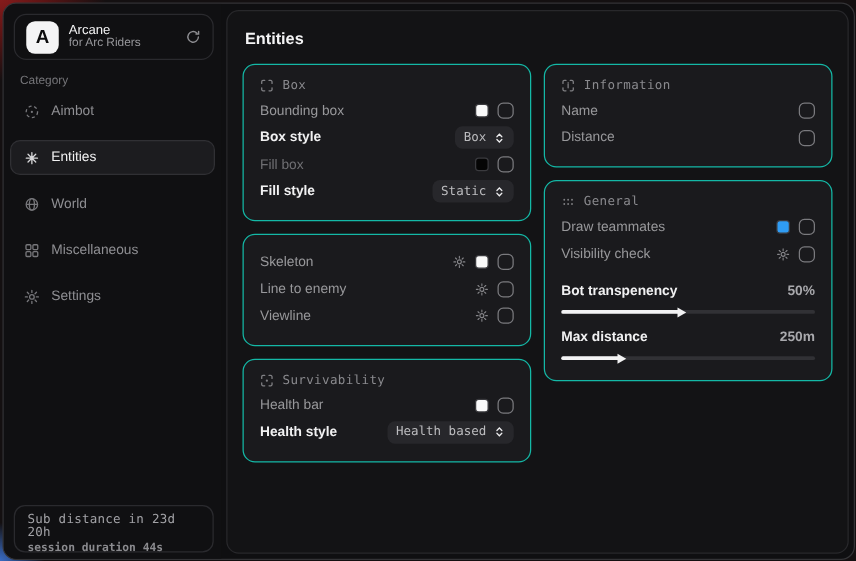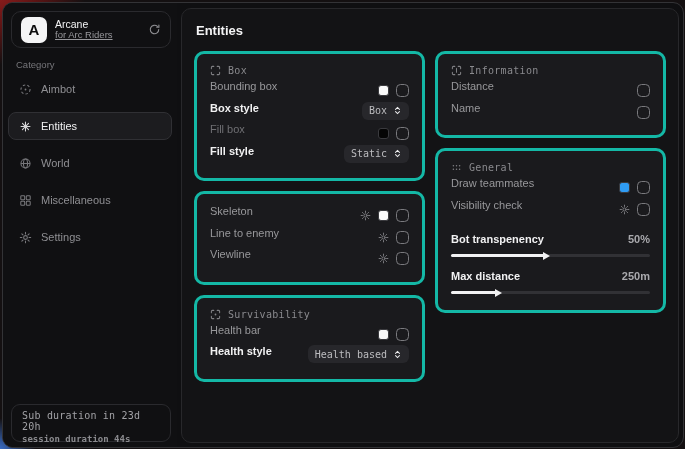--- a/index.html
+++ b/index.html
@@ -24,21 +24,21 @@
     border:1px solid #2a2a2e; border-radius:10px;
     display:flex; align-items:center; padding:0 9px; gap:8px;
   }
   .logo-mark {
     width:26px; height:26px; border-radius:7px; background:#f4f4f5;
     color:#0c0c0d; font-weight:bold; font-size:15px;
     display:flex; align-items:center; justify-content:center; flex:0 0 auto;
   }
   .logo-text { flex:1; line-height:1.15; }
   .logo-title { color:#f3f3f4; font-size:10.5px; font-weight:normal; }
-  .logo-sub { color:#98989c; font-size:9.5px;text-decoration:underline; }
+  .logo-sub { color:#98989c; font-size:9.5px; }
   .icon-btn { color:#8d8d91; display:flex; align-items:center; cursor:pointer; }
   .category-label { position:absolute; left:13px; top:56px; color:#76767a; font-size:9.5px; }
   .nav { position:absolute; left:5px; right:5px; top:72px; display:flex; flex-direction:column; gap:9px; }
   .nav-item {
     height:28px; display:flex; align-items:center; gap:9px; padding:0 9px;
     border:1px solid transparent; border-radius:8px; color:#8f8f93; font-size:11px;
   }
   .nav-item .nv-icon { color:#77777b; display:flex; width:14px; justify-content:center; }
   .nav-item.selected { background:#1c1c1f; border-color:#303034; color:#f2f2f3; }
   .nav-item.selected .nv-icon { color:#d6d6d8; }
@@ -51,30 +51,30 @@
   
   .main {
     position:absolute; left:178px; top:5px; right:4px; bottom:4px;
     background:#131315; border:1px solid #28282b; border-radius:10px;
     padding:12px;
   }
   .page-title { color:#f4f4f5; font-size:13px; font-weight:bold; margin:2px 0 13px 2px; }
   .columns { display:flex; gap:10px; align-items:flex-start; }
   .col { flex:1; display:flex; flex-direction:column; gap:10px; }
   .panel {
-    background:#1a1a1d; border:3px solid #14b8a6; border-radius:10px;
+    background:#1a1a1d; border:1px solid #14b8a6; border-radius:10px;
     padding:11px 13px 12px 13px;
   }
   .panel-header {
     display:flex; align-items:center; gap:7px;
     color:#8a8a8e; font-family:"DejaVu Sans Mono", monospace; font-size:10px; letter-spacing:0.3px;
     margin-bottom:4px;
   }
   .panel-header .ph-icon { color:#808084; display:flex; }
-  .row { display:flex; justify-content:space-between; height:21.5px; }
+  .row { display:flex; align-items:center; justify-content:space-between; height:21.5px; }
   .row-label { color:#98989b; font-size:11px; }
   .row-label.bright { color:#f1f1f2; font-weight:bold; }
   .row-label.dimmer { color:#6f6f73; }
   .controls { display:flex; align-items:center; gap:7px; }
   .gear-sm { color:#86868a; display:flex; cursor:pointer; }
   .swatch { width:11px; height:11px; border-radius:3px; border:1px solid #3a3a3e; cursor:pointer; }
   .checkbox {
     width:13px; height:13px; border:1.5px solid #7a7a7e; border-radius:4.5px;
     background:transparent; cursor:pointer;
   }
@@ -168,21 +168,21 @@
             <circle cx="8" cy="8" r="2.3"></circle>
             <path d="M8 1.6v2M8 12.4v2M1.6 8h2M12.4 8h2M3.5 3.5l1.4 1.4M11.1 11.1l1.4 1.4M12.5 3.5l-1.4 1.4M4.9 11.1l-1.4 1.4"></path>
           </svg>
         </span>
         <span>Settings</span>
       </div>
 
     </div>
 
     <div class="footer-card">
-      <div class="footer-line1">Sub duration in 23d 20h</div>
+      <div class="footer-line1">Sub distance in 23d 20h</div>
       <div class="footer-line2">session duration 44s</div>
     </div>
   </div>
 
   <div class="main">
     <div class="page-title">Entities</div>
 
     <div class="columns">
 
       <div class="col">
@@ -312,27 +312,27 @@
           <div class="panel-header">
             <span class="ph-icon">
               <svg width="11" height="11" viewBox="0 0 16 16" fill="none" stroke="currentColor" stroke-width="1.5" stroke-linecap="round">
                 <path d="M2 5.5V3.5A1.5 1.5 0 0 1 3.5 2h2M10.5 2h2A1.5 1.5 0 0 1 14 3.5v2M14 10.5v2a1.5 1.5 0 0 1-1.5 1.5h-2M5.5 14h-2A1.5 1.5 0 0 1 2 12.5v-2"></path>
                 <path d="M8 6v4.5M8 4.6v.1"></path>
               </svg>
             </span>
             <span>Information</span>
           </div>
           <div class="row">
+            <span class="row-label">Name</span>
+            <span class="controls">
+              <span class="checkbox"></span>
+            </span>
+          </div>
+          <div class="row">
             <span class="row-label">Distance</span>
-            <span class="controls">
-              <span class="checkbox"></span>
-            </span>
-          </div>
-          <div class="row">
-            <span class="row-label">Name</span>
             <span class="controls">
               <span class="checkbox"></span>
             </span>
           </div>
         </div>
 
         <div class="panel">
           <div class="panel-header">
             <span class="ph-icon">
               <svg width="11" height="11" viewBox="0 0 16 16" fill="currentColor">

